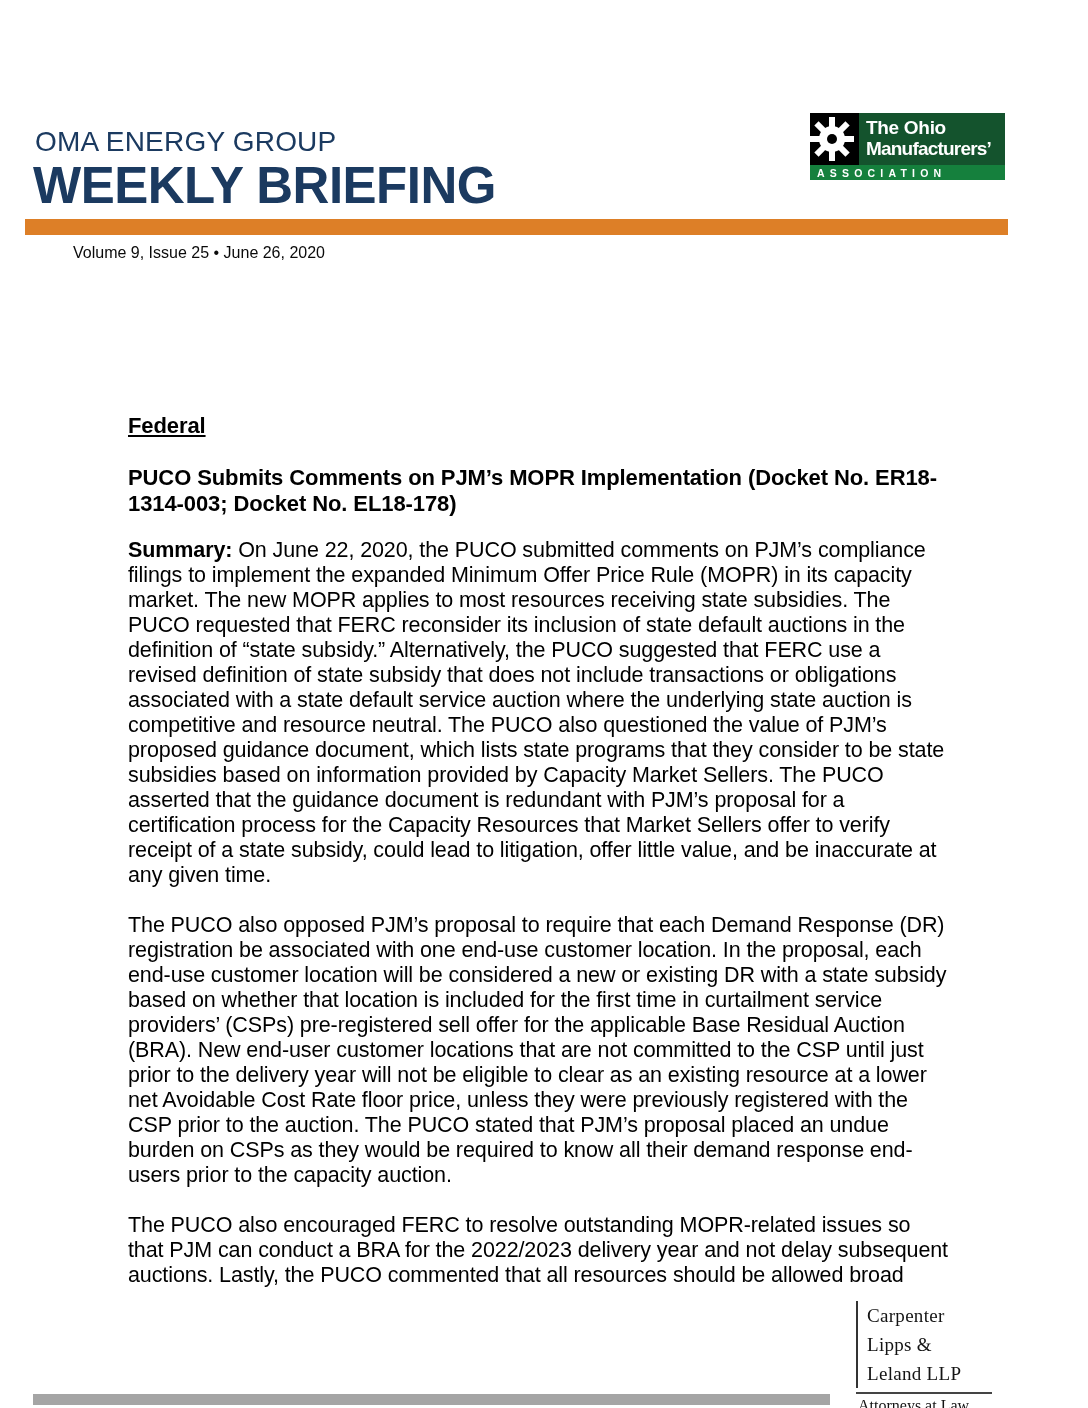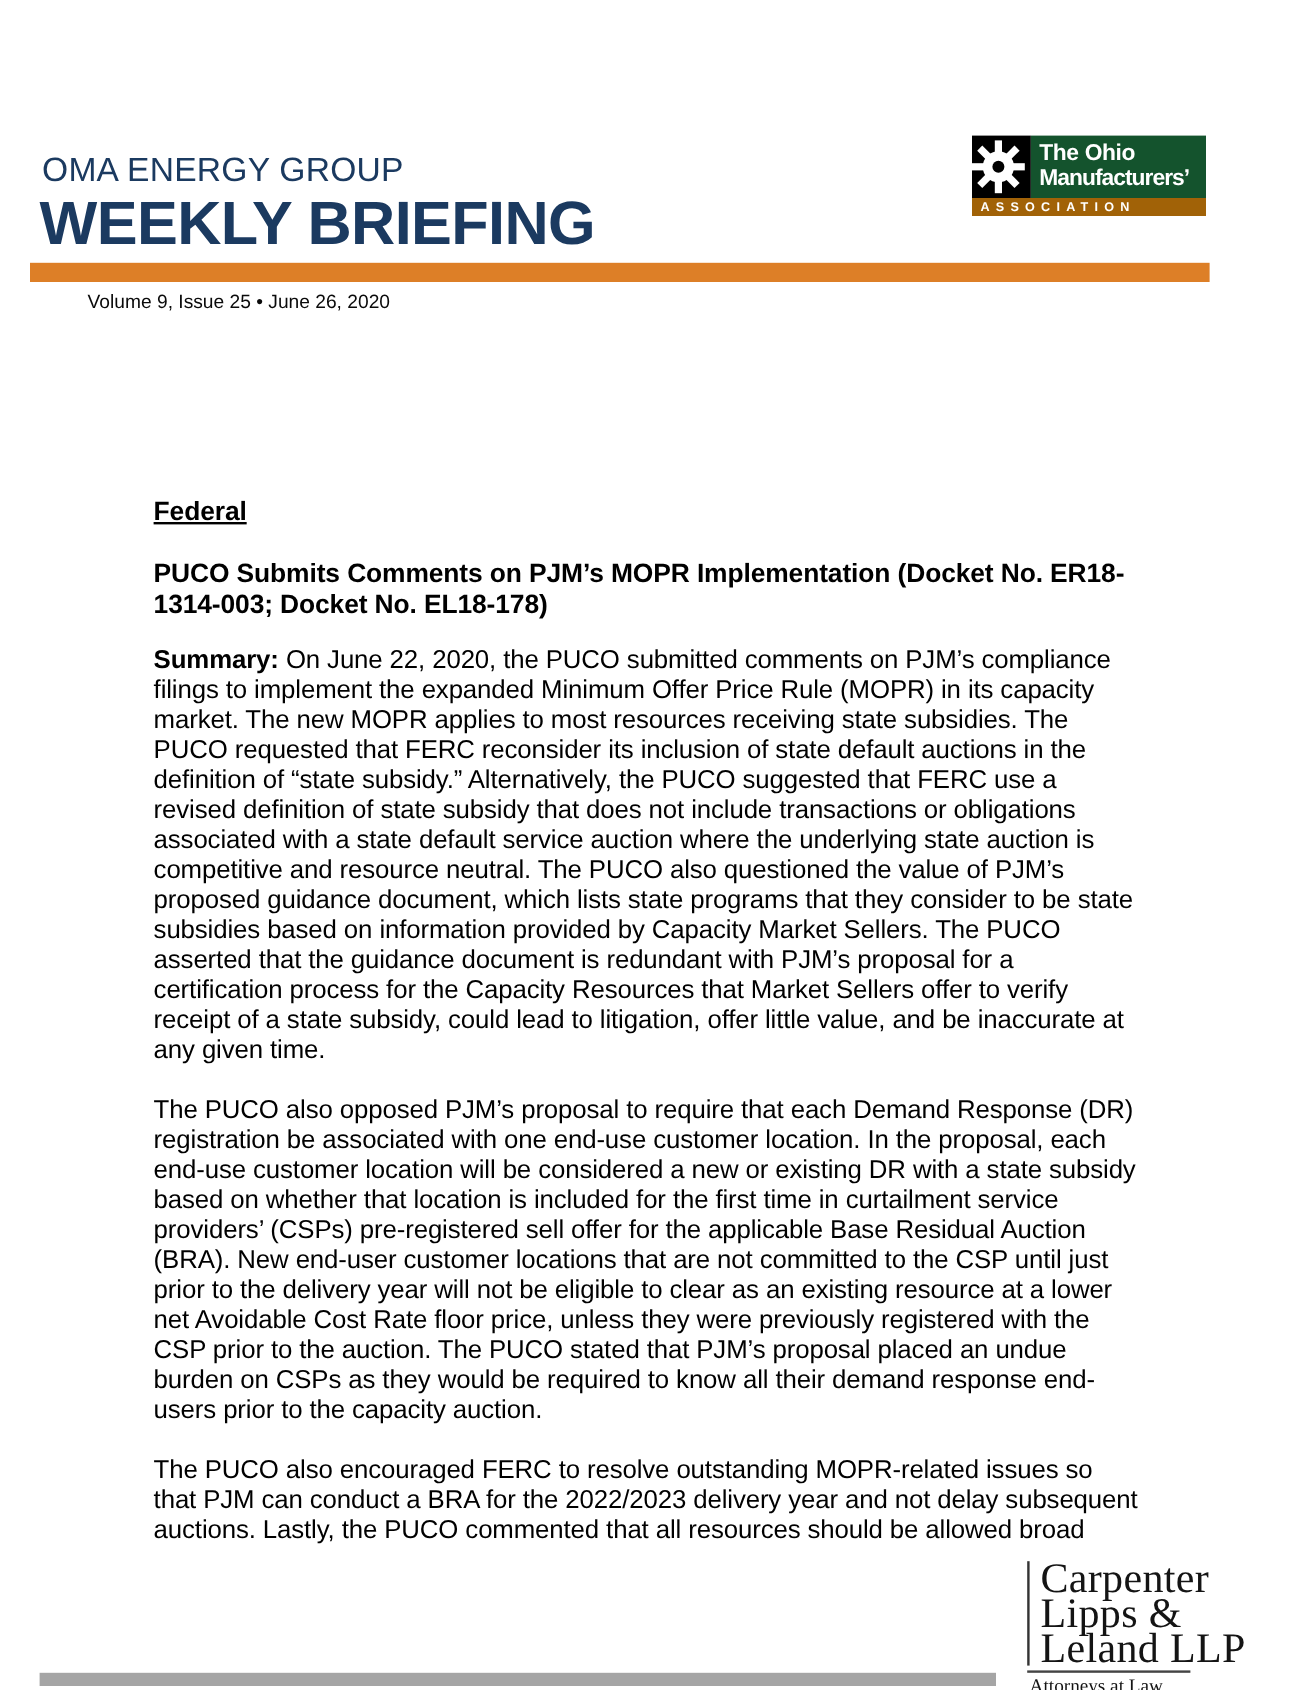--- a/index.html
+++ b/index.html
@@ -14,36 +14,36 @@
   .issue-line{position:absolute;left:73px;top:197px;font-size:16px;color:#0a0a0a;}
 
   
   .oma-logo{position:absolute;left:810px;top:66px;width:195px;}
   .oma-top{display:flex;height:52px;}
   .oma-gear-box{width:49px;background:#000;position:relative;overflow:hidden;flex:none;}
   .oma-gear-box svg{position:absolute;left:-4px;top:2px;}
   .oma-orange{flex:1;background:#14532d;color:#fff;padding:4px 0 0 7px;}
   .oma-orange .l1{font-size:19px;font-weight:bold;line-height:21px;letter-spacing:-0.3px;}
   .oma-orange .l2{font-size:19px;font-weight:bold;line-height:21px;letter-spacing:-0.8px;}
-  .oma-assoc{background:#a16207;color:#fff;height:15px;display:flex;align-items:center;padding-left:7px;font-size:10.5px;font-weight:bold;letter-spacing:5.2px;}
+  .oma-assoc{background:#15803d;color:#fff;height:15px;display:flex;align-items:center;padding-left:7px;font-size:10.5px;font-weight:bold;letter-spacing:5.2px;}
 
   
   .red-block{position:absolute;left:0;top:243px;width:1088px;text-align:center;color:#ee1111;font-weight:bold;font-size:22px;line-height:26px;}
   .red-block div{text-decoration:underline;}
 
   
   .content{position:absolute;left:128px;top:366px;width:822px;font-size:21.5px;line-height:25px;letter-spacing:-0.1px;}
   .federal{font-weight:bold;text-decoration:underline;font-size:22px;margin:0 0 27px 0;}
   .article-title{font-weight:bold;font-size:22px;line-height:26px;margin:0 0 21px 0;}
   .content p{margin:0 0 25px 0;}
   .bold-lead{font-weight:bold;}
 
   
   .law-logo{position:absolute;left:856px;top:1254px;}
-  .law-name{border-left:2px solid #333;padding-left:9px;font-family:"Liberation Serif","DejaVu Serif",serif;font-size:35px;line-height:29px;color:#141414;letter-spacing:0.3px;}
+  .law-name{border-left:2px solid #333;padding-left:9px;font-family:"Liberation Serif","DejaVu Serif",serif;font-size:19px;line-height:29px;color:#141414;letter-spacing:0.3px;}
   .law-rule{width:136px;height:2px;background:#444;margin:4px 0 3px 0;}
   .law-tagline{font-family:"Liberation Serif","DejaVu Serif",serif;font-size:16px;color:#141414;padding-left:2px;}
 
   .gray-bar{position:absolute;left:33px;top:1347px;width:797px;height:11px;background:#a5a5a5;}
 </style>
 </head>
 <body>
 
 <div class="page">
 

